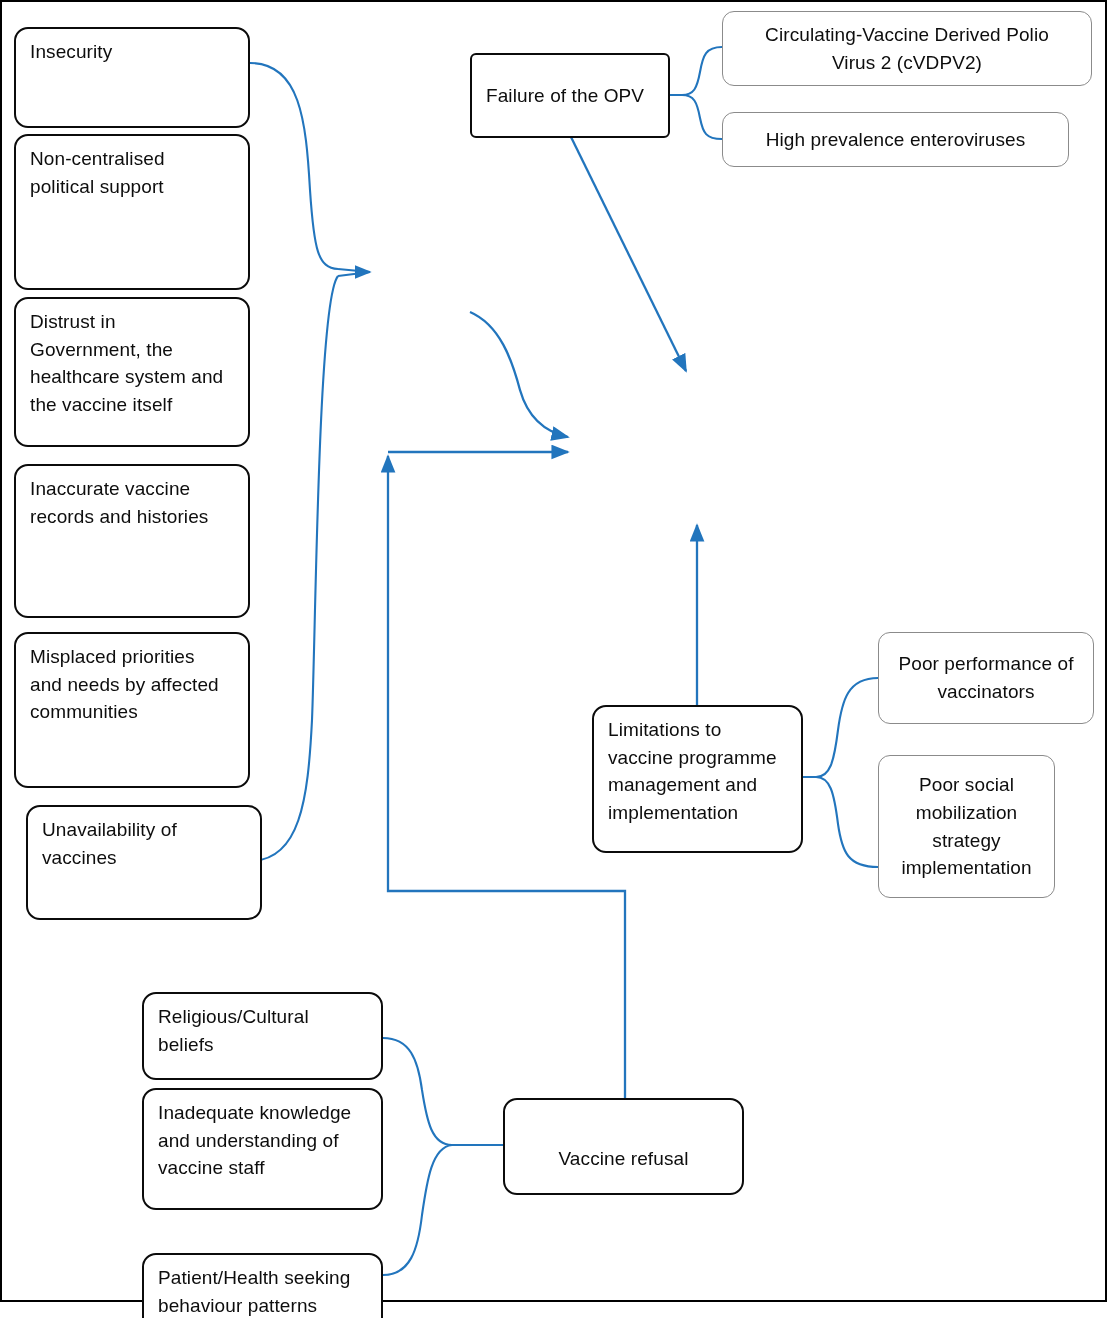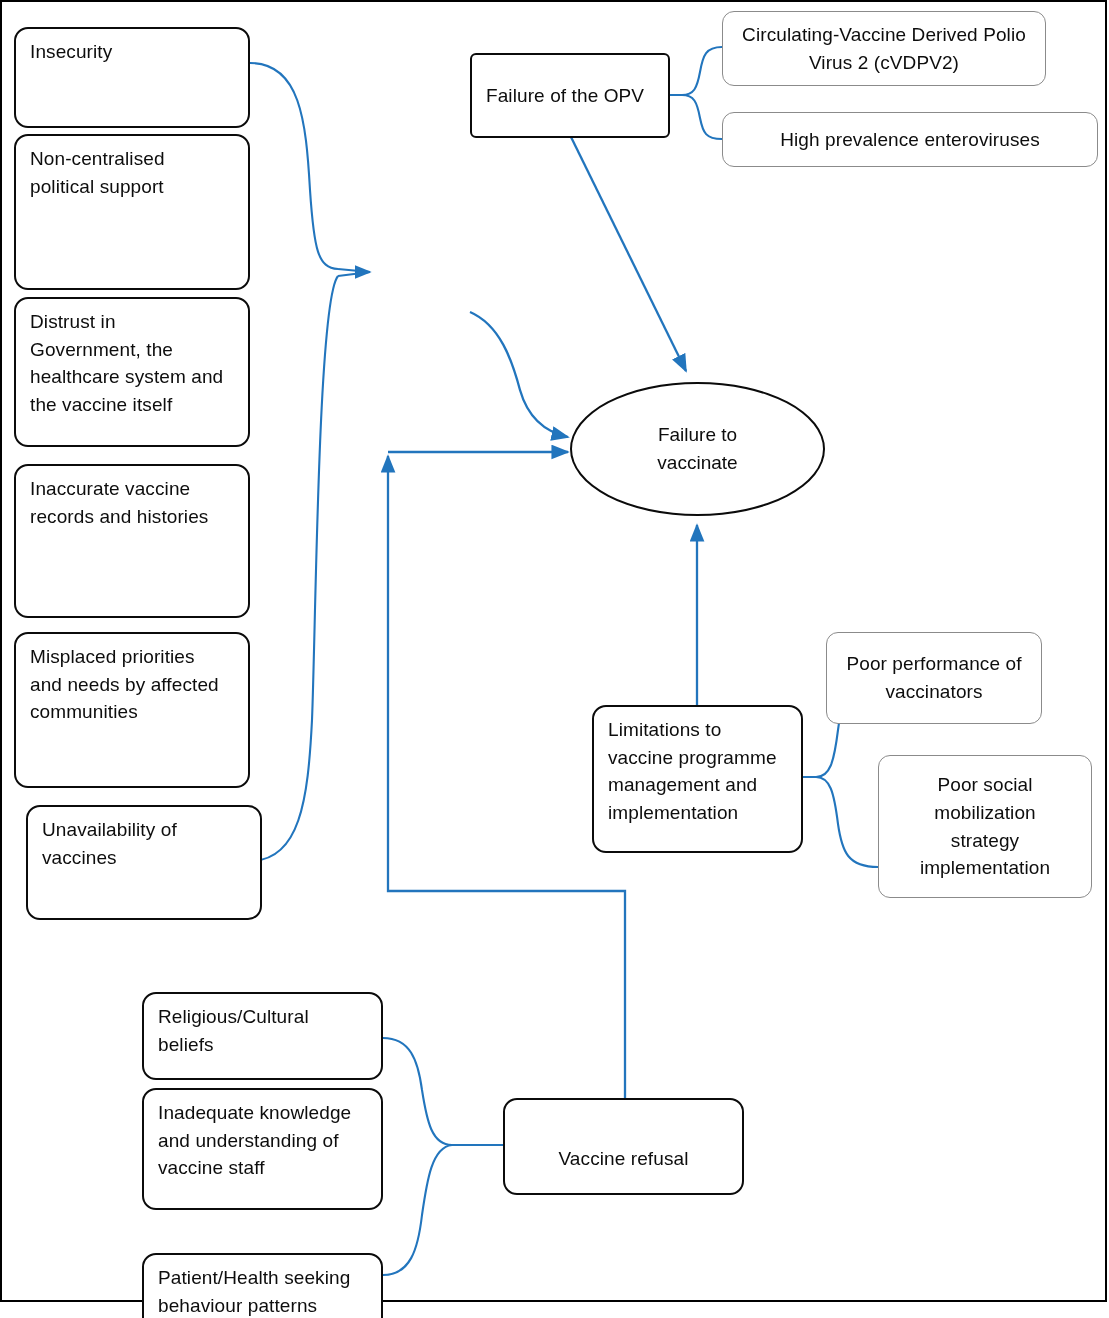--- a/index.html
+++ b/index.html
@@ -169,47 +169,43 @@
   <div class="node black" style="left:14px; top:805px; width:236px; height:115px;margin-left:12px;">
     <span class="txt">Unavailability of
 vaccines</span>
   </div>
 
 
   <div class="node black mid" style="left:470px; top:53px; width:200px; height:85px; padding:0 14px;border-radius:6px;">
     <span class="txt">Failure of the OPV</span>
   </div>
 
-  <div class="node gray mid center" style="left:722px; top:11px; width:324px; height:75px; padding:0 12px;">
+  <div class="node gray mid center" style="left:722px; top:11px; width:370px; height:75px; padding:0 12px;">
     <span class="txt">Circulating-Vaccine Derived Polio
 Virus 2 (cVDPV2)</span>
   </div>
 
-  <div class="node gray mid center" style="left:722px; top:112px; width:376px; height:55px; padding:0 26px;">
+  <div class="node gray mid center" style="left:722px; top:112px; width:347px; height:55px; padding:0 26px;">
     <span class="txt">High prevalence enteroviruses</span>
   </div>
 
-  <div class="ellipse-node" style="left:570px; top:382px; width:255px; height:134px;">
-    <span class="txt">Failure to
-vaccinate</span>
-  </div>
 
   <div class="node black" style="left:592px; top:705px; width:211px; height:148px;">
     <span class="txt">Limitations to
 vaccine programme
 management and
 implementation</span>
   </div>
 
-  <div class="node gray mid center" style="left:826px; top:632px; width:216px; height:92px; padding:0 10px;">
+  <div class="node gray mid center" style="left:878px; top:632px; width:216px; height:92px; padding:0 10px;">
     <span class="txt">Poor performance of
 vaccinators</span>
   </div>
 
-  <div class="node gray mid center" style="left:878px; top:755px; width:214px; height:143px; padding:0 10px;justify-content:center;">
+  <div class="node gray mid center" style="left:878px; top:755px; width:177px; height:143px; padding:0 10px;justify-content:center;">
     <span class="txt">Poor social
 mobilization
 strategy
 implementation</span>
   </div>
 
   <div class="node black" style="left:142px; top:992px; width:241px; height:88px;">
     <span class="txt">Religious/Cultural
 beliefs</span>
   </div>

